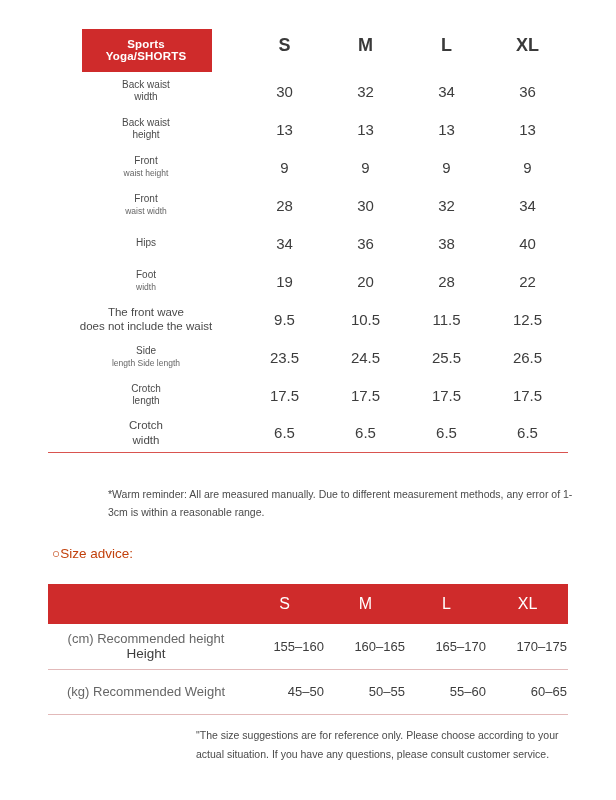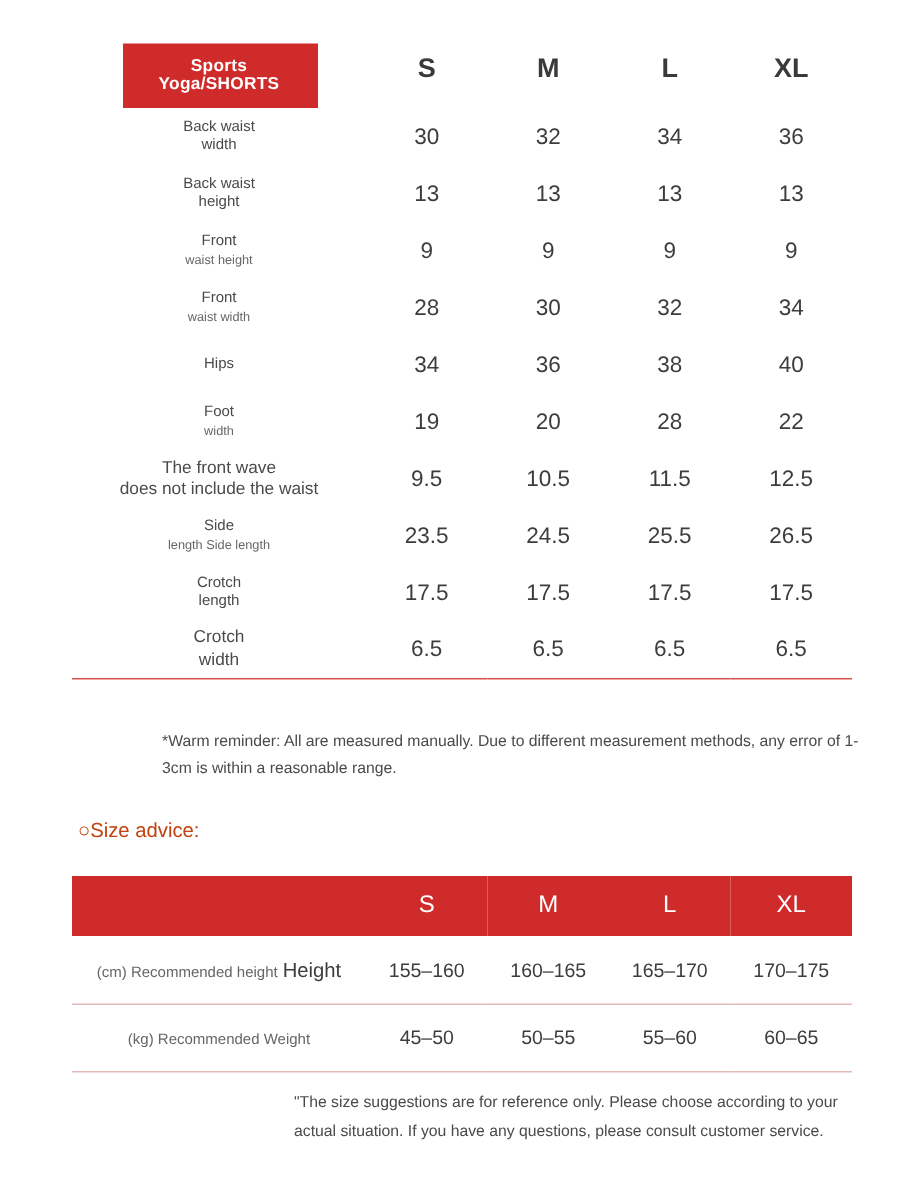--- a/index.html
+++ b/index.html
@@ -133,33 +133,33 @@
     height: 40px;
     color: #ffffff;
     font-size: 16px;
     text-align: center;
     vertical-align: middle;
     border: none;
   }
   .advice-row td {
     height: 45px;
     vertical-align: middle;
-    text-align: center;
+    text-align: right;
     border-bottom: 1px solid #e2b9b9;
     font-size: 13px;
     color: #3d3d3d;
   }
   .advice-row td.a-label {
     font-size: 12px;
     color: #3d3d3d;
     text-align: center;
     padding: 0 4px;
   }
   .advice-row td.a-label .unit {
-    font-size: 10px;
+    font-size: 13px;
     color: #666;
   }
   .advice-row td.a-label .lbl-big {
     font-size: 13.5px;
   }
 
   
   .footer-note {
     position: absolute;
     left: 196px;

